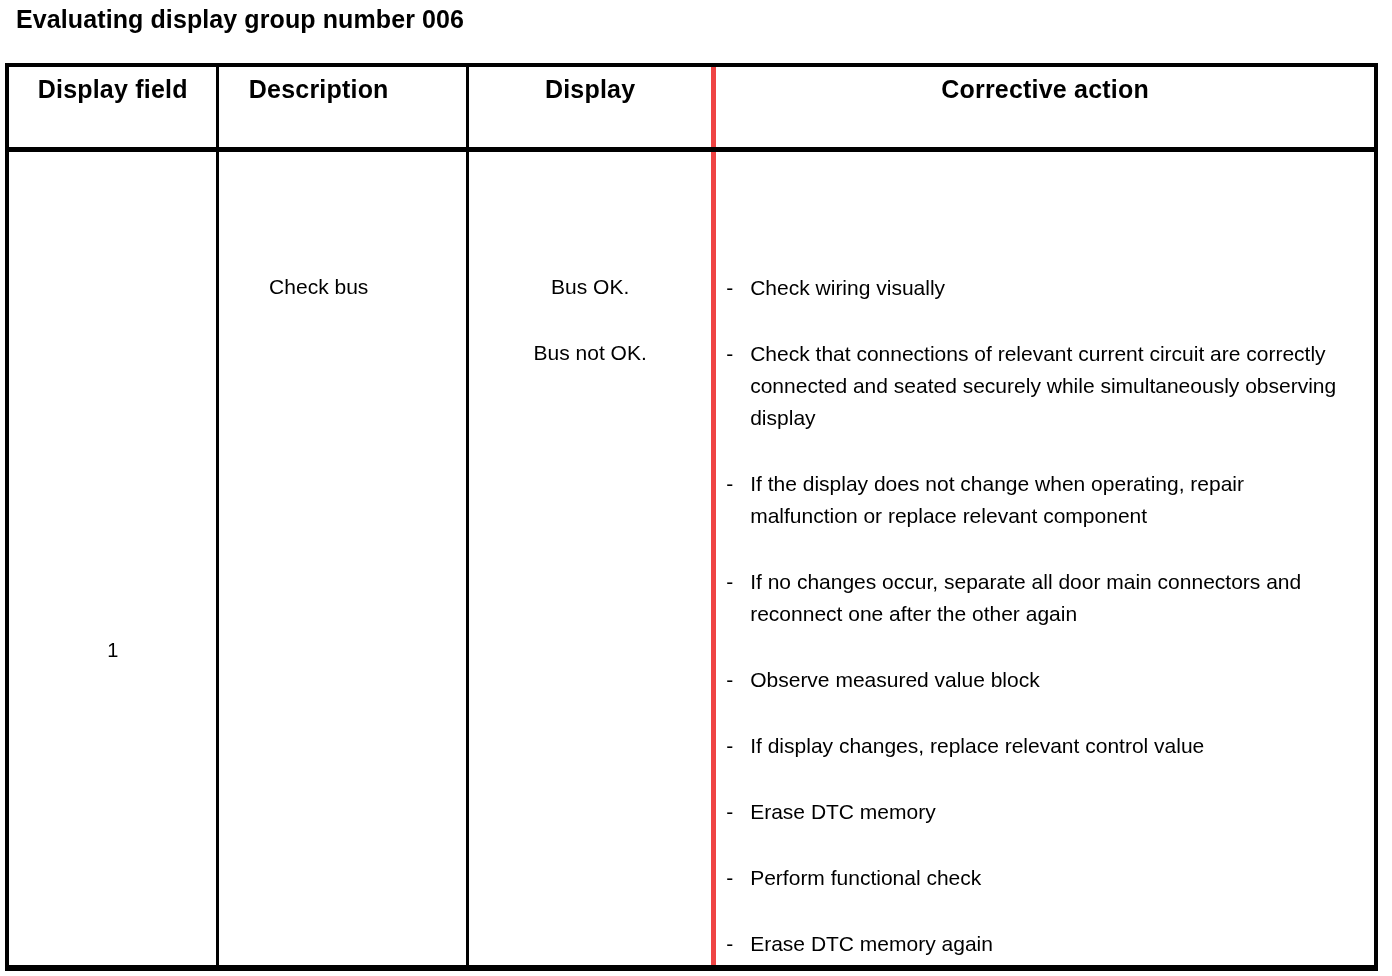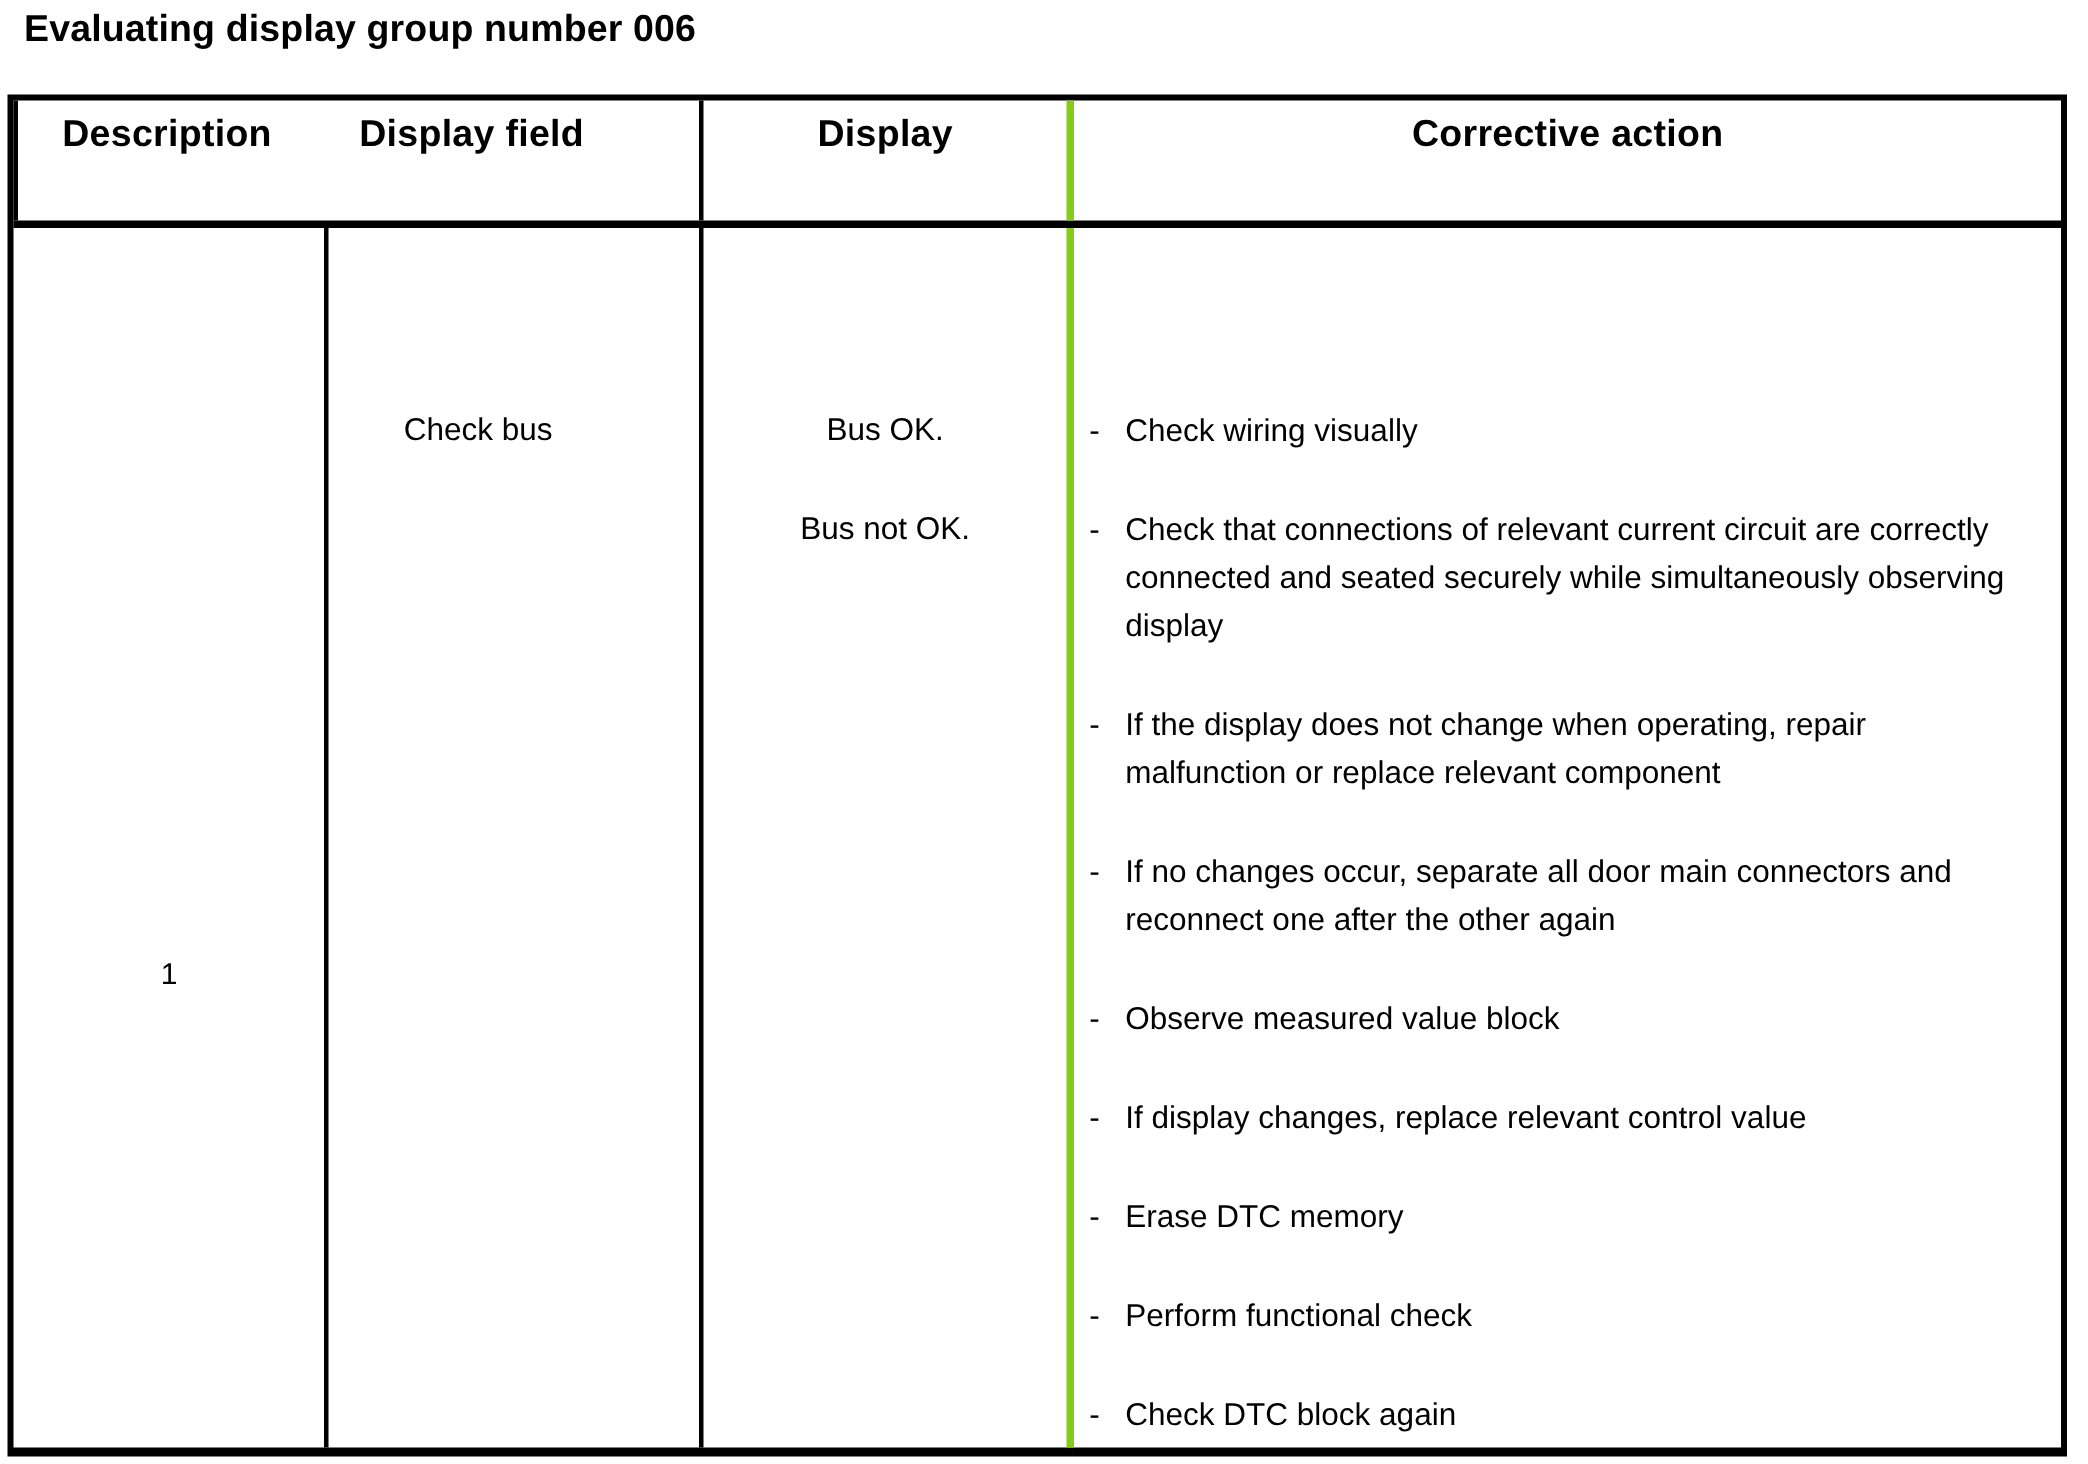--- a/index.html
+++ b/index.html
@@ -66,21 +66,21 @@
 
   .cell {
     box-sizing: border-box;
     position: relative;
     overflow: hidden;
   }
 
   .col-field   { width: 215px; }
   .col-desc    { width: 209px; border-left: 3px solid #000; }
   .col-display { width: 254px; border-left: 3px solid #000; margin-left: 48px; }
-  .col-action  { width: 687px; border-left: 5px solid #84cc16; }
+  .col-action  { width: 687px; border-left: 5px solid #ef4444; }
 
   .header-row .cell {
     text-align: center;
     font-size: 25px;
     font-weight: bold;
     padding-top: 8px;
     letter-spacing: 0.2px;
   }
 
   
@@ -143,22 +143,22 @@
 </head>
 <body>
 
 <div class="page">
 
   <div class="doc-title">Evaluating display group number 006</div>
 
   <div class="eval-table">
 
     <div class="table-row header-row">
+      <div class="cell col-field">Display field</div>
       <div class="cell col-desc">Description</div>
-      <div class="cell col-field">Display field</div>
       <div class="cell col-display">Display</div>
       <div class="cell col-action">Corrective action</div>
     </div>
 
     <div class="table-row body-row">
 
       <div class="cell col-field">
         <div class="field-number">1</div>
       </div>
 
@@ -211,21 +211,21 @@
             <span class="bullet-text">Erase DTC memory</span>
           </div>
 
           <div class="bullet">
             <span class="bullet-dash">-</span>
             <span class="bullet-text">Perform functional check</span>
           </div>
 
           <div class="bullet">
             <span class="bullet-dash">-</span>
-            <span class="bullet-text">Check DTC block again</span>
+            <span class="bullet-text">Erase DTC memory again</span>
           </div>
 
         </div>
       </div>
 
     </div>
 
   </div>
 
 </div>

